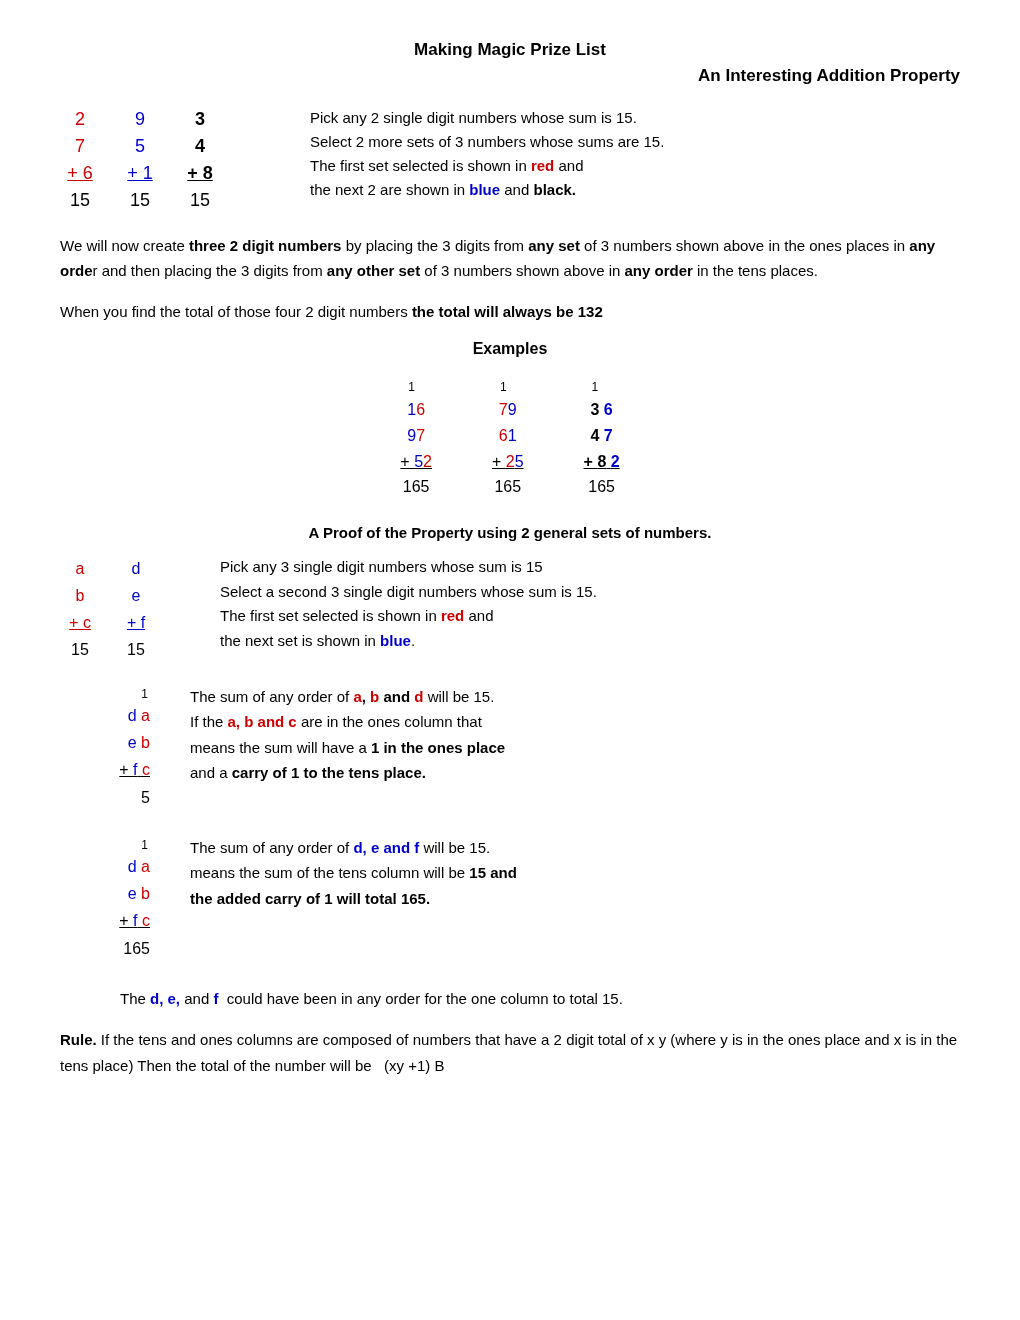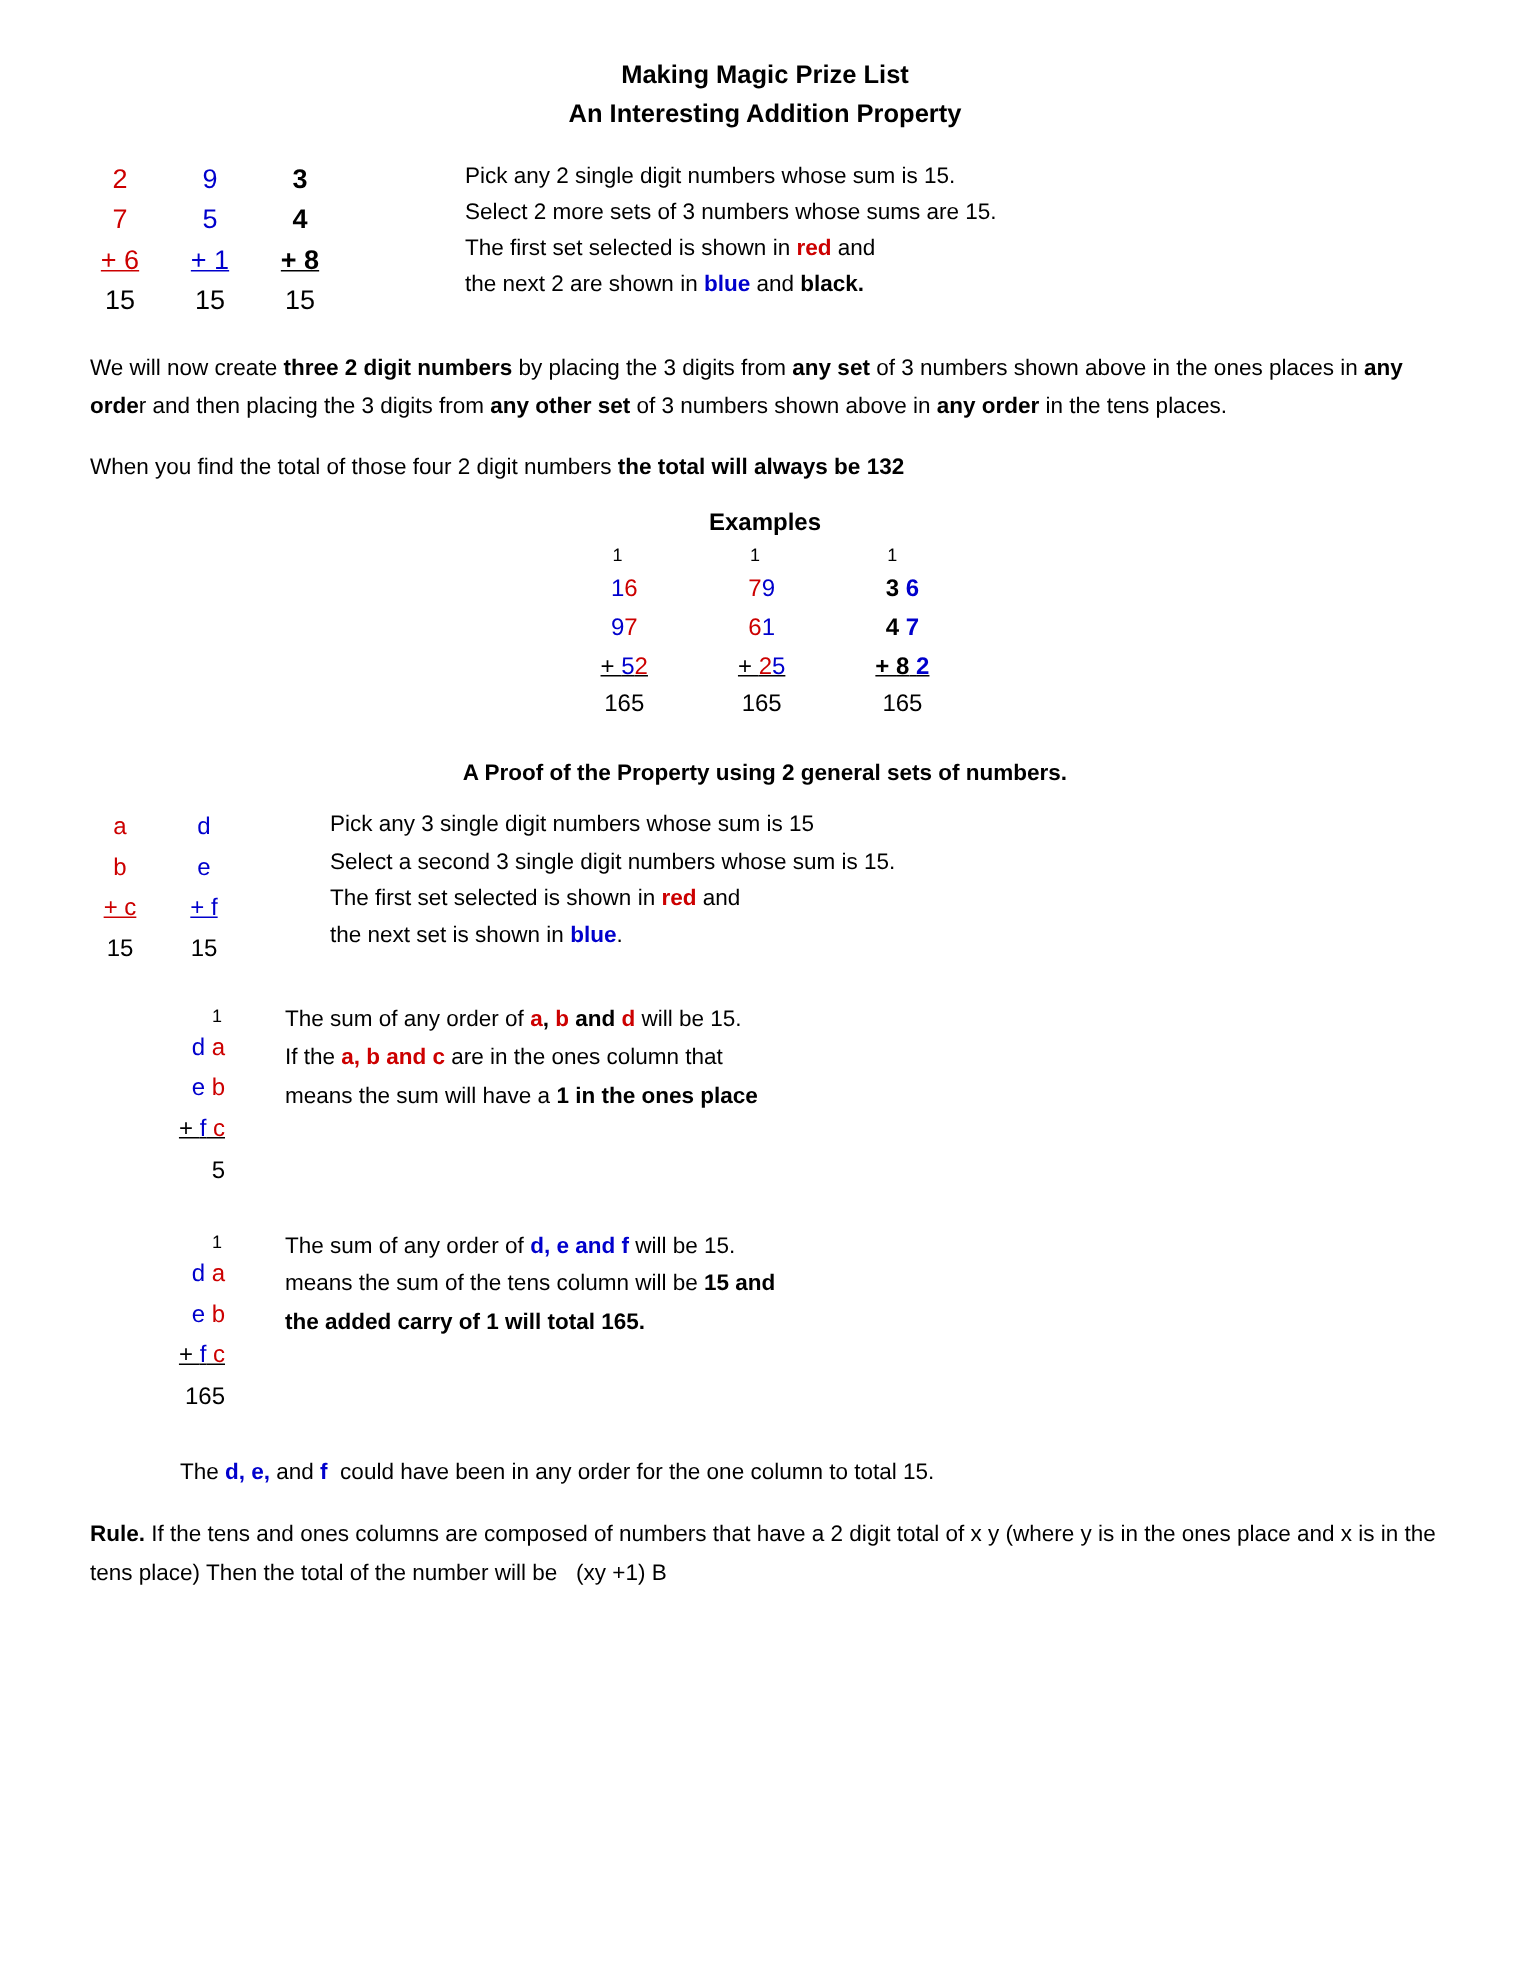--- a/index.html
+++ b/index.html
@@ -12,21 +12,21 @@
       min-height: 1320px;
       padding: 40px 60px;
     }
     .page-title {
       text-align: center;
       font-weight: bold;
       font-size: 17px;
       margin-bottom: 6px;
     }
     .page-subtitle {
-      text-align: center;
+      text-align: right;
       font-weight: bold;
       font-size: 17px;
       margin-bottom: 20px;
     }
     .intro-grid {
       display: flex;
       gap: 30px;
       margin-bottom: 20px;
       align-items: flex-start;
     }
@@ -53,21 +53,21 @@
     }
     .body-text {
       font-size: 15px;
       line-height: 1.65;
       margin-bottom: 16px;
     }
     .examples-title {
       text-align: center;
       font-weight: bold;
       font-size: 16px;
-      margin-bottom: 3px;
+      margin-bottom: 20px;
     }
     .examples-container {
       display: flex;
       justify-content: center;
       gap: 60px;
       margin-bottom: 24px;
     }
     .example-col {
       display: flex;
       flex-direction: column;
@@ -242,20 +242,21 @@
     <div style="font-size:12px; margin-bottom:-2px; margin-right:2px;">1</div>
     <div><span class="blue">d</span><span class="red"> a</span></div>
     <div><span class="blue">e</span><span class="red"> b</span></div>
     <div class="underline">+ <span class="blue">f</span><span class="red"> c</span></div>
     <div style="text-align:right;">5</div>
   </div>
   <div class="sum-col-desc">
     <div>The sum of any order of <strong class="red">a</strong><strong>, </strong><strong class="red">b</strong><strong> and </strong><strong class="red">d</strong> will be 15.</div>
     <div>If the <strong class="red">a, b and c</strong> are in the ones column that</div>
     <div>means the sum will have a <strong>1 in the ones place</strong></div>
+    <div>and a <strong>carry of 1 to the tens place.</strong></div>
   </div>
 </div>
 
 <div class="sum-block" style="margin-left: 20px;">
   <div class="sum-col-nums">
     <div style="font-size:12px; margin-bottom:-2px; margin-right:2px;">1</div>
     <div><span class="blue">d</span><span class="red"> a</span></div>
     <div><span class="blue">e</span><span class="red"> b</span></div>
     <div class="underline">+ <span class="blue">f</span><span class="red"> c</span></div>
     <div style="text-align:right;">165</div>

